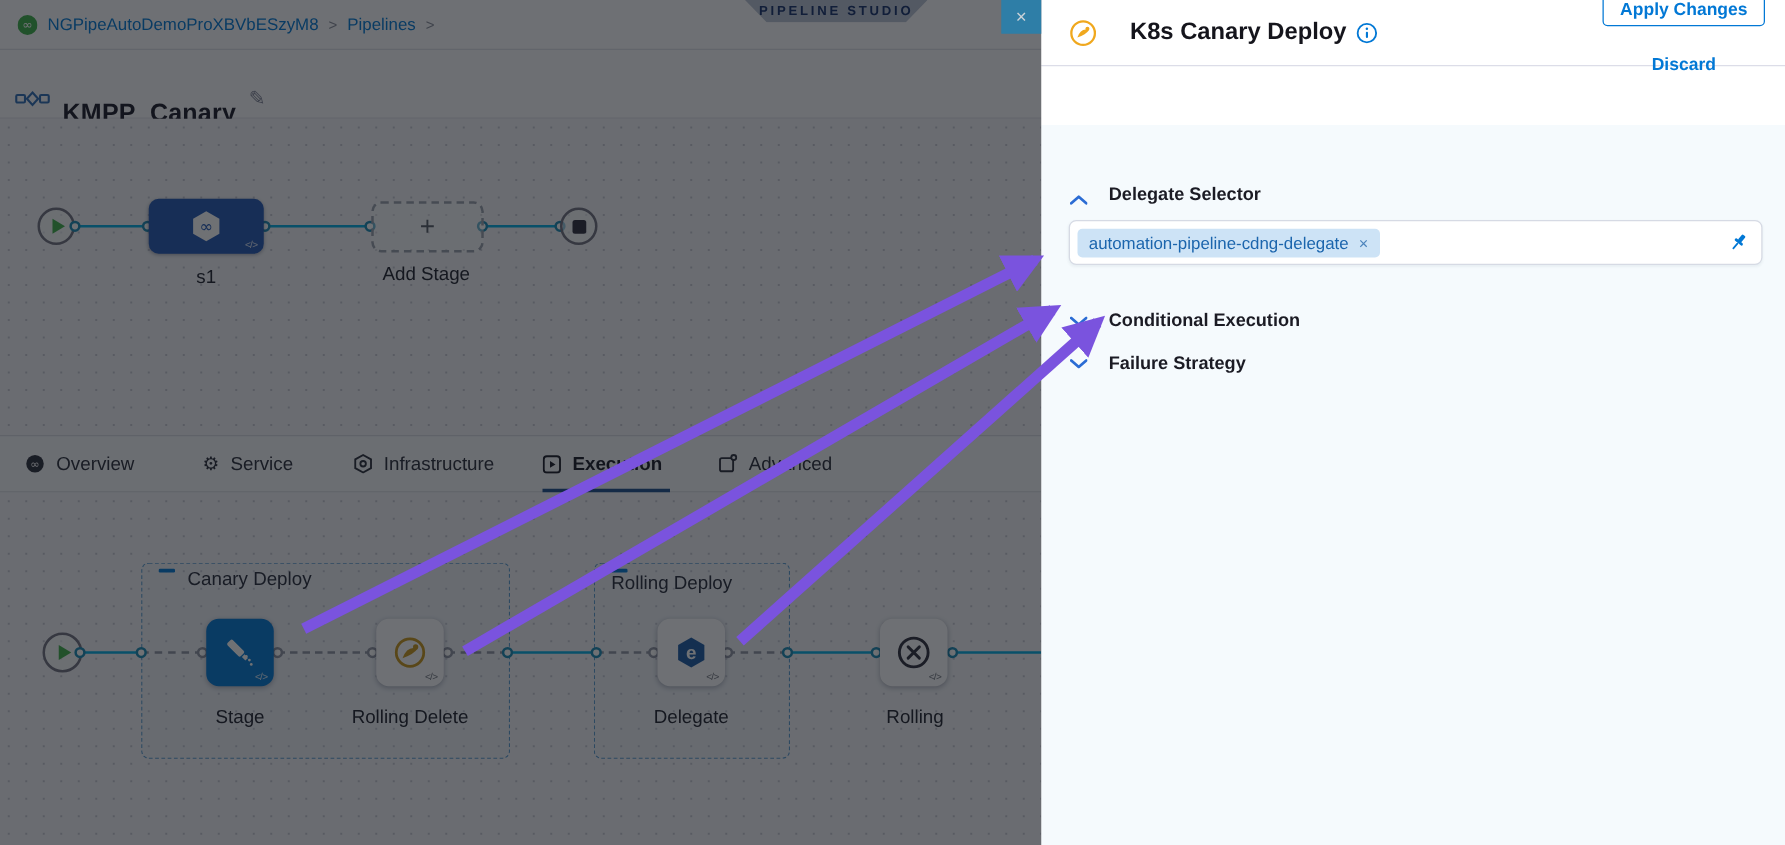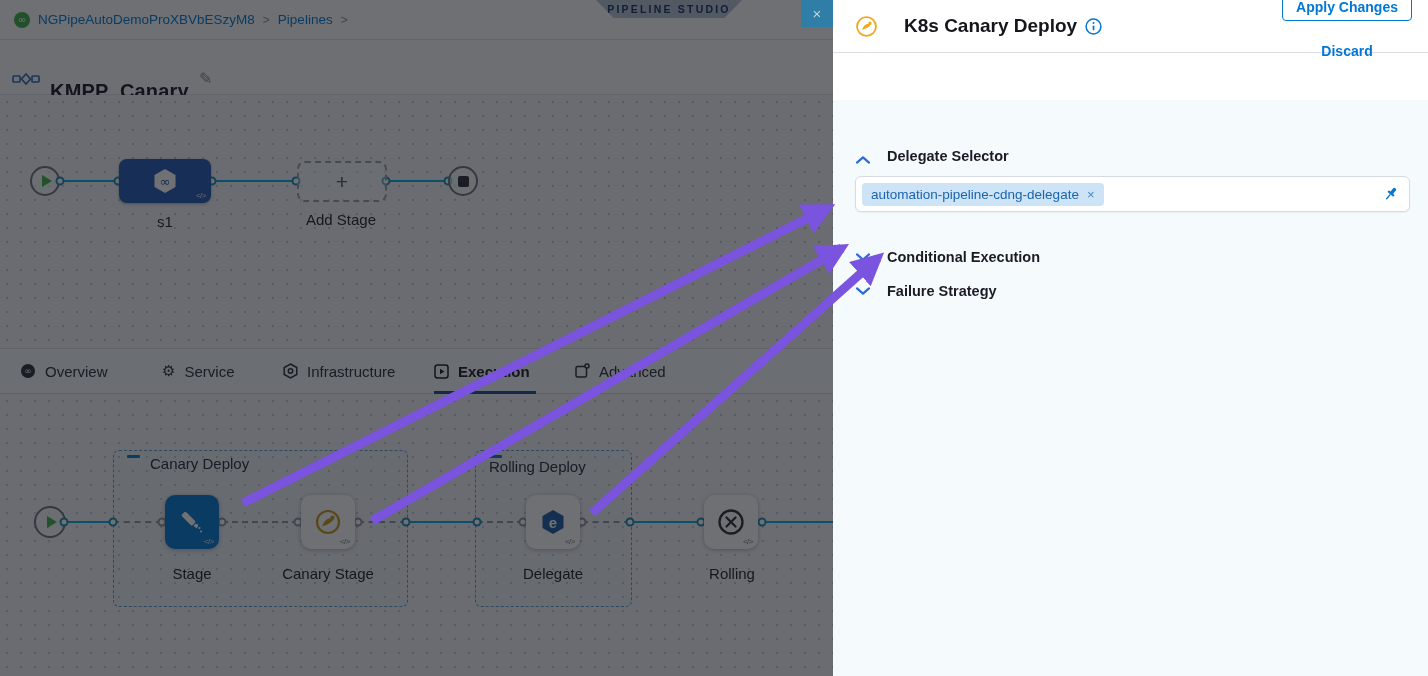--- a/index.html
+++ b/index.html
@@ -248,21 +248,21 @@
     <div class="node-label" style="left:192px;top:565px;">Stage</div>
 
     <div class="step" style="left:301px;top:495px;">
       <svg width="30" height="30" viewBox="0 0 30 30">
         <circle cx="15" cy="15" r="11" fill="none" stroke="#c8971c" stroke-width="2.2"></circle>
         <path d="M9 19.5 Q13 9 21 12 Q18 16.5 9 19.5" fill="#c8971c"></path>
         <circle cx="19.5" cy="10.5" r="2.1" fill="#c8971c"></circle>
       </svg>
       <span class="code-mini dark">&lt;/&gt;</span>
     </div>
-    <div class="node-label" style="left:328px;top:565px;">Canary Stage</div>
+    <div class="node-label" style="left:328px;top:565px;">Rolling Delete</div>
 
     <div class="step" style="left:526px;top:495px;">
       <svg width="30" height="30" viewBox="0 0 30 30">
         <polygon points="15,3 25.5,9 25.5,21 15,27 4.5,21 4.5,9" fill="#1d5ba6"></polygon>
         <text x="15" y="20.5" text-anchor="middle" font-size="15" font-weight="bold" fill="#fff" font-family="Liberation Sans, sans-serif">e</text>
       </svg>
       <span class="code-mini dark">&lt;/&gt;</span>
     </div>
     <div class="node-label" style="left:553px;top:565px;">Delegate</div>
 

